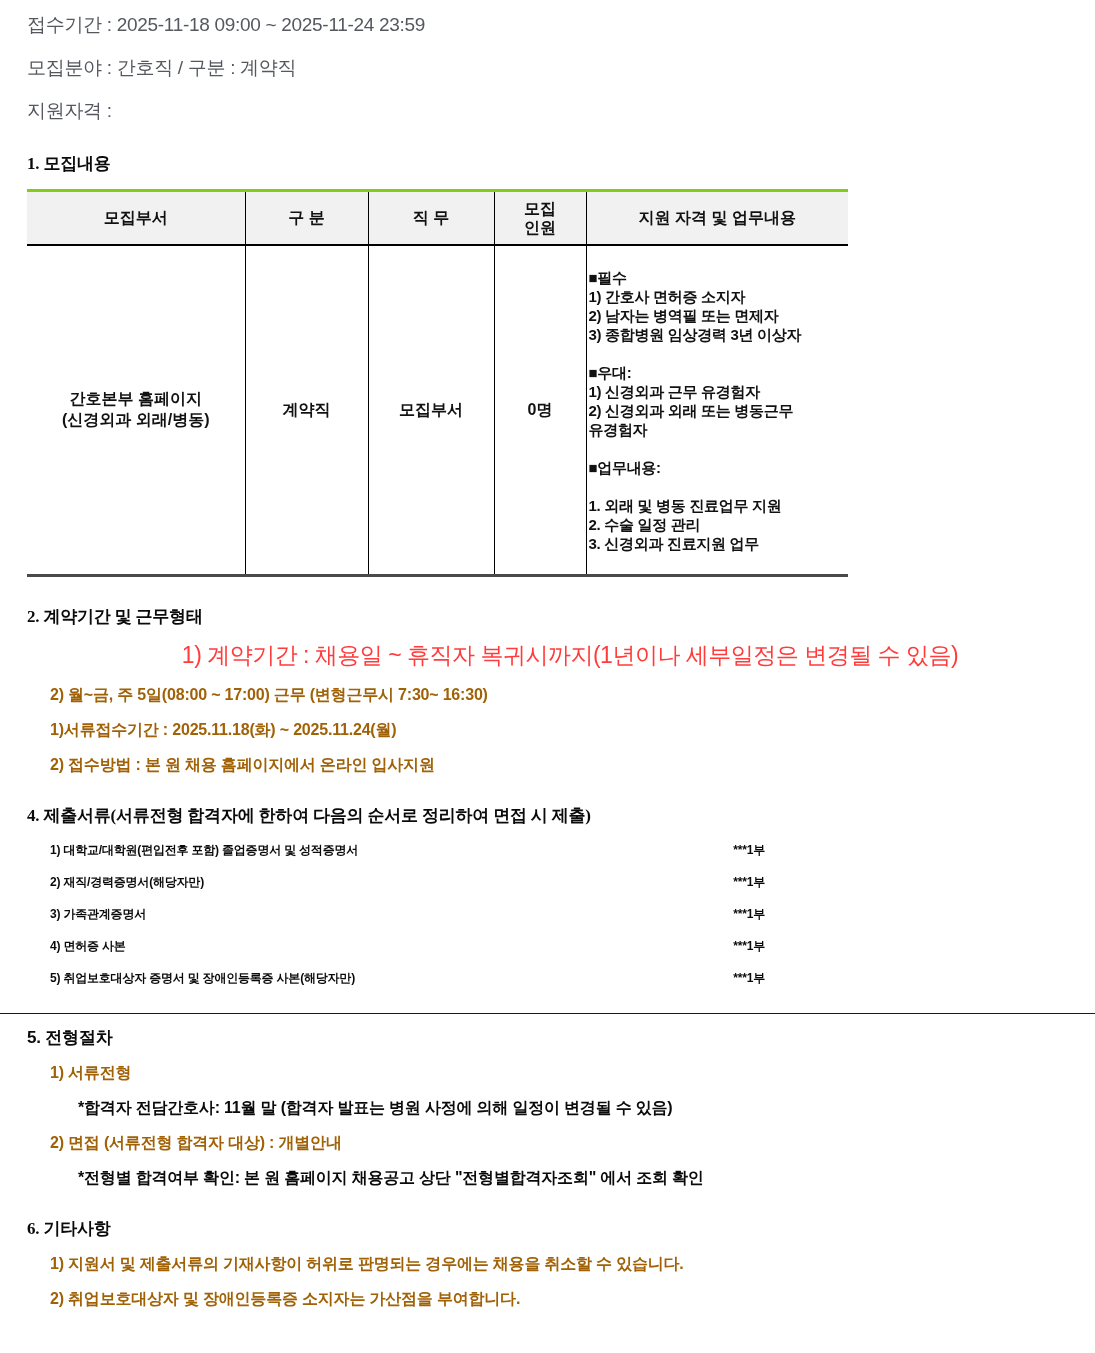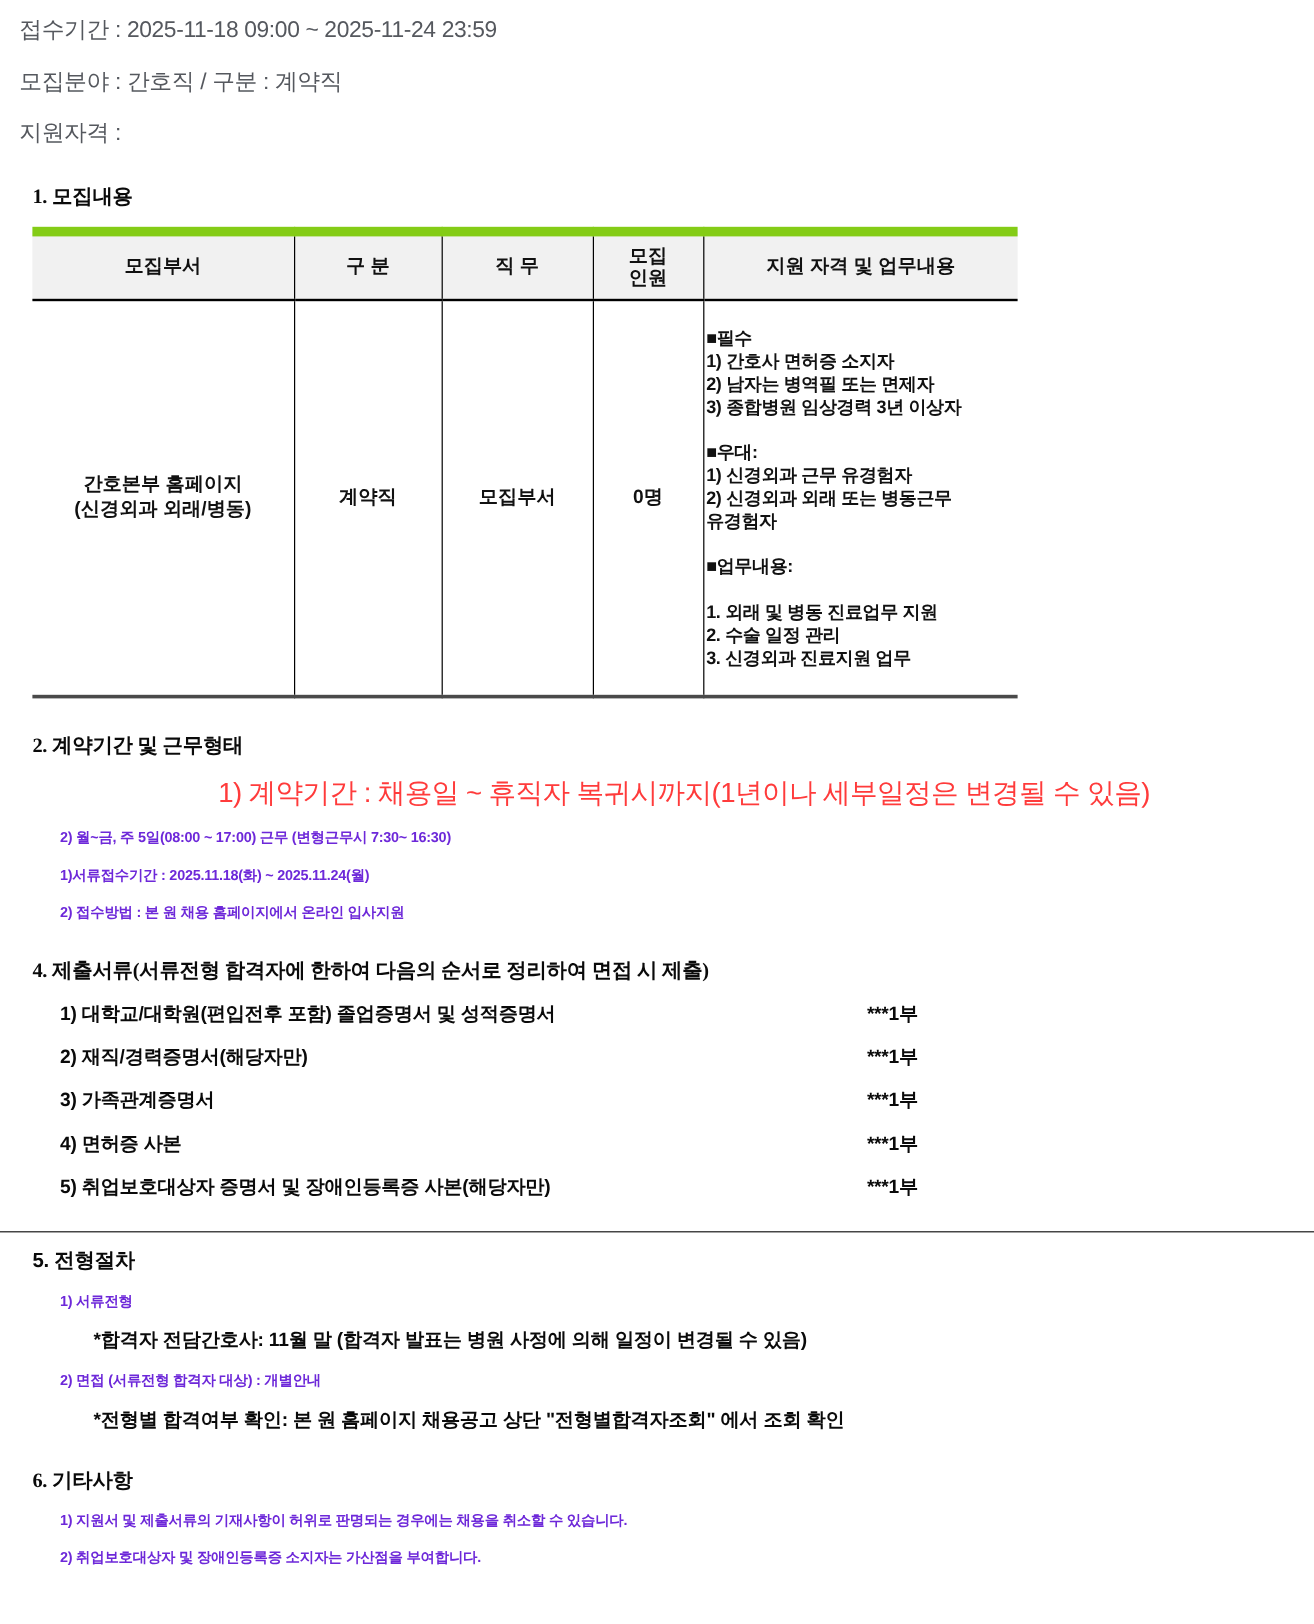--- a/index.html
+++ b/index.html
@@ -10,21 +10,21 @@
     font-family: "Liberation Sans", sans-serif;
     color: #111111;
   }
   .page {
     width: 1095px;
     min-height: 1353px;
     box-sizing: border-box;
     padding-top: 12px;
   }
   
-  .meta { padding-left: 16px; }
+  .meta { padding-left: 27px; }
   .meta-line {
     font-size: 19px;
     color: #55585e;
     font-weight: normal;
     margin-bottom: 17px;
     letter-spacing: -0.3px;
   }
   
   .sec-title {
     margin: 0 0 0 27px;
@@ -33,21 +33,21 @@
     color: #0a0a0a;
     letter-spacing: -0.2px;
   }
   .mt-sec { margin-top: 28px; font-family: Liberation Serif, serif; }
   
   .recruit-table {
     border-collapse: collapse;
     table-layout: fixed;
     width: 821px;
     margin: 14px 0 0 27px;
-    border-top: 8px solid #84cc16;
+    border-top: 3px solid #84cc16;
     border-bottom: 3px solid #4a4a4a;
   }
   .recruit-table thead th {
     background: #f1f1f1;
     border-bottom: 2px solid #000000;
     height: 52px;
     font-size: 16px;
     font-weight: bold;
     text-align: center;
     vertical-align: middle;
@@ -71,23 +71,23 @@
   .recruit-table td.detail {
     text-align: left;
     font-size: 15px;
     line-height: 19px;
     padding: 0 0 0 2px;
     letter-spacing: -0.3px;
   }
   
   .item {
     margin: 14px 0 0 50px;
-    font-size: 12px;
-    font-weight: bold;
-    color: #6d28d9;
+    font-size: 16px;
+    font-weight: bold;
+    color: #a16207;
     letter-spacing: -0.2px;
   }
   .subitem {
     margin: 14px 0 0 78px;
     font-size: 16px;
     font-weight: bold;
     color: #0a0a0a;
     letter-spacing: -0.2px;
   }
   .red-item {
@@ -96,21 +96,21 @@
     font-weight: normal;
     letter-spacing: -0.5px;
     text-align: center;
   }
   
   .doc-row {
     display: flex;
     justify-content: space-between;
     width: 715px;
     margin: 15px 0 0 50px;
-    font-size: 16px;
+    font-size: 12px;
     font-weight: bold;
     color: #0a0a0a;
     letter-spacing: -0.2px;
   }
   .doc-count { white-space: nowrap; }
   
   .full-rule {
     border: none;
     border-top: 1.5px solid #1a1a1a;
     width: 1095px;

